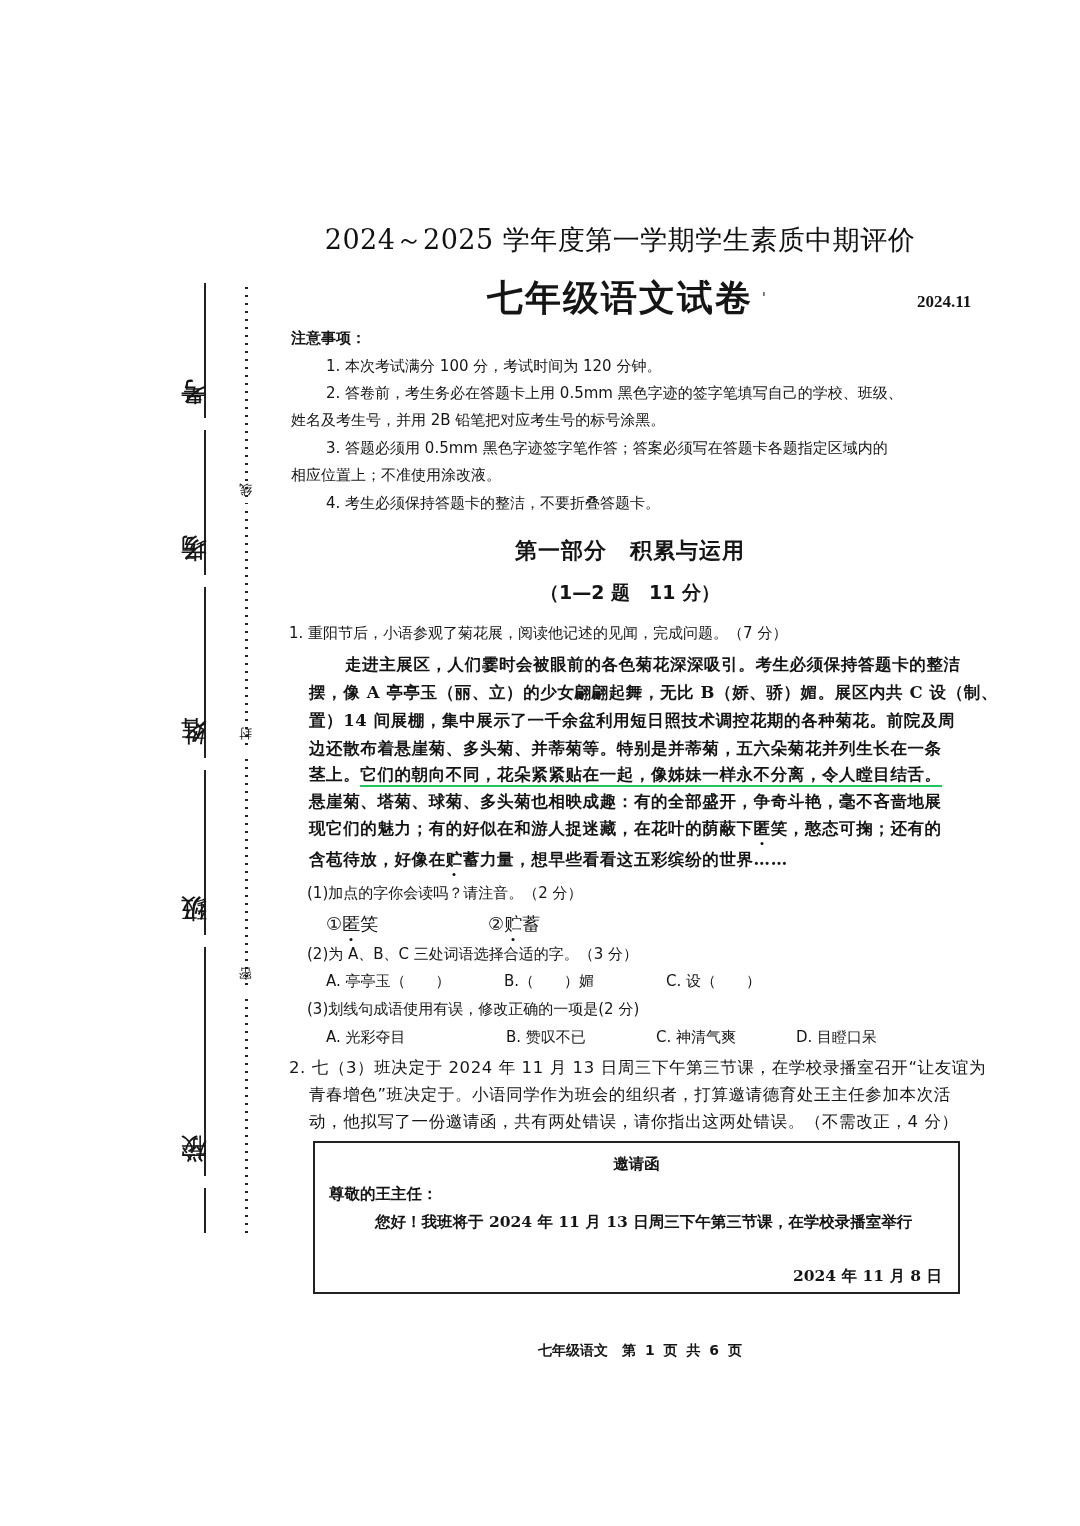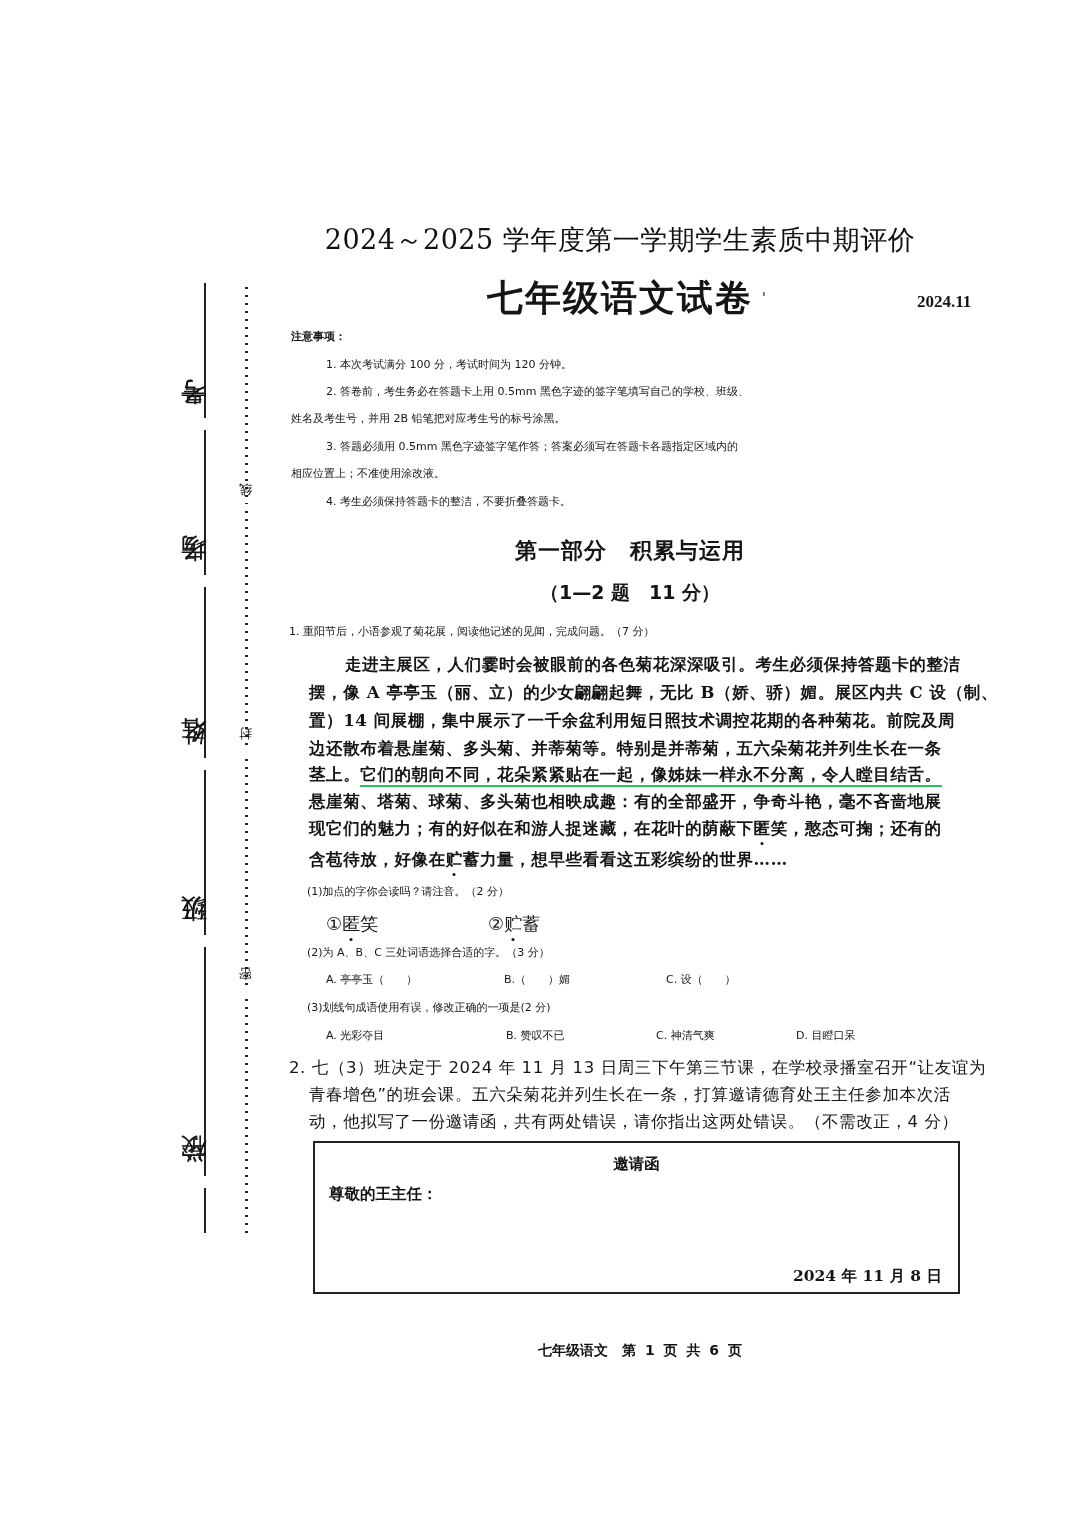--- a/index.html
+++ b/index.html
@@ -41,21 +41,21 @@
       position: absolute; left: 470px; top: 274px; width: 300px; text-align: center;
       font-family: "DejaVu Sans", sans-serif; font-size: 36px; font-weight: bold; letter-spacing: 2px;
     }
     .title-mark { position: absolute; left: 762px; top: 290px; font-size: 14px; }
     .date-top {
       position: absolute; left: 917px; top: 292px; font-size: 17px; font-weight: bold;
       font-family: "Liberation Serif", serif;
     }
 
     
-    .body-text { font-family: "DejaVu Sans", sans-serif; font-size: 11px; color: #151515; }
+    .body-text { font-family: "DejaVu Sans", sans-serif; font-size: 15px; color: #151515; }
     .notes-head { position: absolute; left: 291px; top: 329px; font-weight: bold; }
     .line { position: absolute; white-space: nowrap; }
 
     
     .section-title {
       position: absolute; left: 480px; top: 536px; width: 300px; text-align: center;
       font-family: "DejaVu Sans", sans-serif; font-size: 22px; font-weight: bold; letter-spacing: 1px;
     }
     .section-sub {
       position: absolute; left: 480px; top: 580px; width: 300px; text-align: center;
@@ -145,22 +145,23 @@
 <div class="body-text line" style="left:504px; top:972px;">B.（　　）媚</div>
 <div class="body-text line" style="left:666px; top:972px;">C. 设（　　）</div>
 
 <div class="body-text line" style="left:307px; top:1000px;">(3)划线句成语使用有误，修改正确的一项是(2 分)</div>
 <div class="body-text line" style="left:326px; top:1028px;">A. 光彩夺目</div>
 <div class="body-text line" style="left:506px; top:1028px;">B. 赞叹不已</div>
 <div class="body-text line" style="left:656px; top:1028px;">C. 神清气爽</div>
 <div class="body-text line" style="left:796px; top:1028px;">D. 目瞪口呆</div>
 
 <div class="passage line" style="left:289px; top:1057px; font-weight:normal; font-family:'DejaVu Sans',sans-serif;">2. 七（3）班决定于 2024 年 11 月 13 日周三下午第三节课，在学校录播室召开“让友谊为</div>
-<div class="passage line" style="left:309px; top:1084px; font-weight:normal; font-family:'DejaVu Sans',sans-serif;">青春增色”的班会课。五六朵菊花并列生长在一条，打算邀请德育处王主任参加本次活</div>
+<div class="passage line" style="left:309px; top:1084px; font-weight:normal; font-family:'DejaVu Sans',sans-serif;">青春增色”班决定于。小语同学作为班会的组织者，打算邀请德育处王主任参加本次活</div>
 <div class="passage line" style="left:309px; top:1111px; font-weight:normal; font-family:'DejaVu Sans',sans-serif;">动，他拟写了一份邀请函，共有两处错误，请你指出这两处错误。（不需改正，4 分）</div>
 
 <div class="invite-box">
   <div class="invite-text invite-title">邀请函</div>
   <div class="invite-text line" style="left:14px; top:41px;">尊敬的王主任：</div>
+  <div class="invite-text line" style="left:60px; top:69px;">您好！我班将于 2024 年 11 月 13 日周三下午第三节课，在学校录播室举行</div>
   <div class="invite-text line" style="right:16px; top:123px;">2024 年 11 月 8 日</div>
 </div>
 
 <div class="footer">七年级语文　第 1 页 共 6 页</div>
 
 </body></html>

